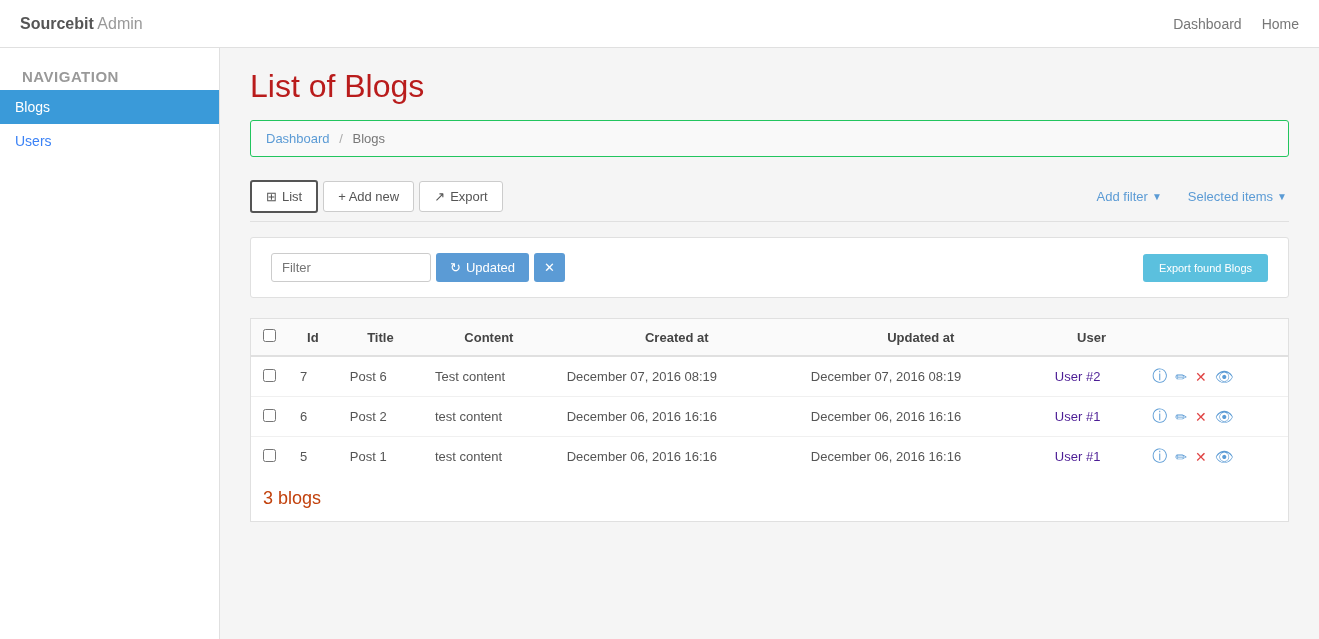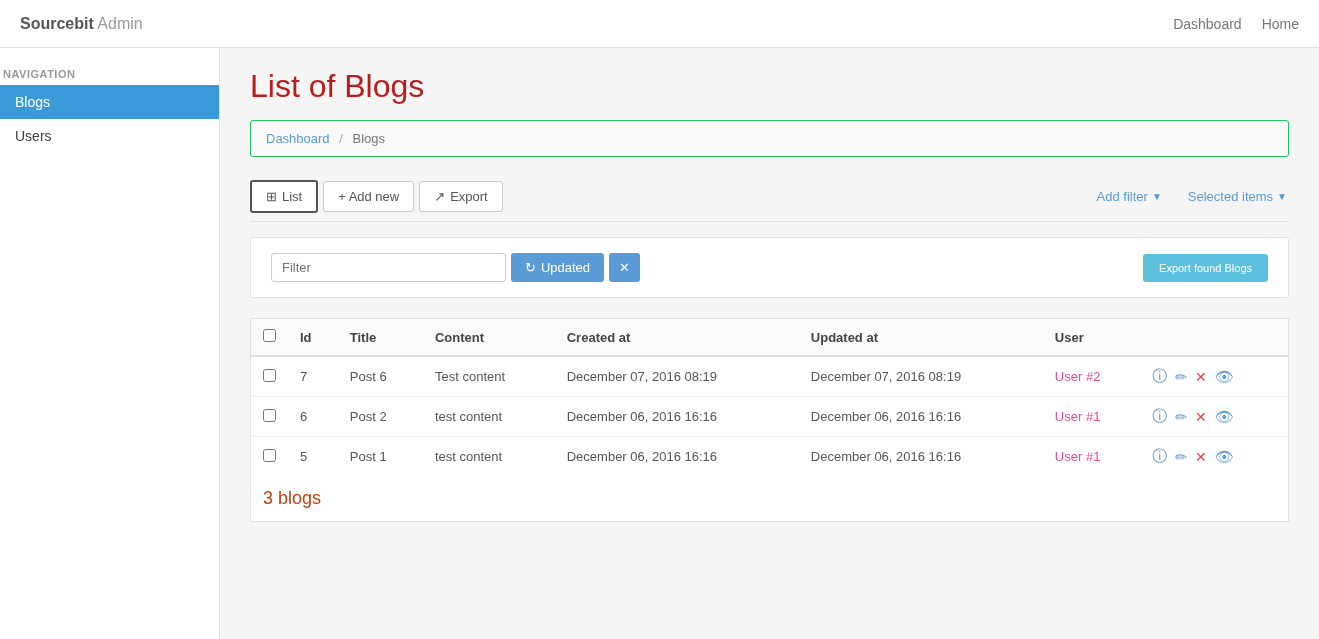--- a/index.html
+++ b/index.html
@@ -28,30 +28,30 @@
 
     
     .sidebar {
       width: 220px;
       background: #fff;
       border-right: 1px solid #e0e0e0;
       padding-top: 10px;
       flex-shrink: 0;
     }
     .sidebar-nav-label {
-      font-size: 11px;
+      font-size: 15px;
       font-weight: bold;
       color: #999;
-      padding: 10px 3px 5px;
+      padding: 10px 22px 5px;
       letter-spacing: 0.5px;
     }
     .sidebar-item {
       display: block;
       padding: 9px 15px;
-      color: #404040;
+      color: #3b82f6;
       text-decoration: none;
       cursor: pointer;
       font-size: 14px;
     }
     .sidebar-item.active {
       background: #3a9ad9;
       color: #fff;
     }
 
     
@@ -132,21 +132,21 @@
       display: flex;
       align-items: center;
       justify-content: space-between;
     }
     .filter-left { display: flex; align-items: center; gap: 5px; }
     .filter-input {
       border: 1px solid #ccc;
       border-radius: 3px;
       padding: 6px 10px;
       font-size: 13px;
-      width: 235px;
+      width: 160px;
       outline: none;
       color: #999;
     }
     .btn-refresh {
       background: #5b9bd5;
       color: #fff;
       border: none;
       padding: 7px 14px;
       border-radius: 3px;
       cursor: pointer;
@@ -180,36 +180,36 @@
       border: 1px solid #e0e0e0;
       border-radius: 0;
     }
     table {
       width: 100%;
       border-collapse: collapse;
       font-size: 13px;
     }
     thead th {
       padding: 10px 12px;
-      text-align: left;
+      text-align: center;
       font-weight: 600;
       color: #444;
       border-bottom: 2px solid #e0e0e0;
       background: #fafafa;
     }
     tbody tr {
       border-bottom: 1px solid #f0f0f0;
     }
     tbody tr:last-child { border-bottom: none; }
     tbody td {
       padding: 10px 12px;
       color: #555;
       vertical-align: middle;
     }
-    .user-link { color: #ec4899; text-decoration: none; }
+    .user-link { color: #4c1d95; text-decoration: none; }
 
     .action-icons { display: flex; align-items: center; gap: 8px; }
     .icon-info { color: #5b9bd5; cursor: pointer; font-size: 15px; }
     .icon-edit { color: #5b9bd5; cursor: pointer; font-size: 14px; }
     .icon-delete { color: #e04444; cursor: pointer; font-size: 14px; }
     .icon-view { color: #5b9bd5; cursor: pointer; font-size: 15px; }
 
     .count-label {
       padding: 12px 0;
       color: #c2410c;

